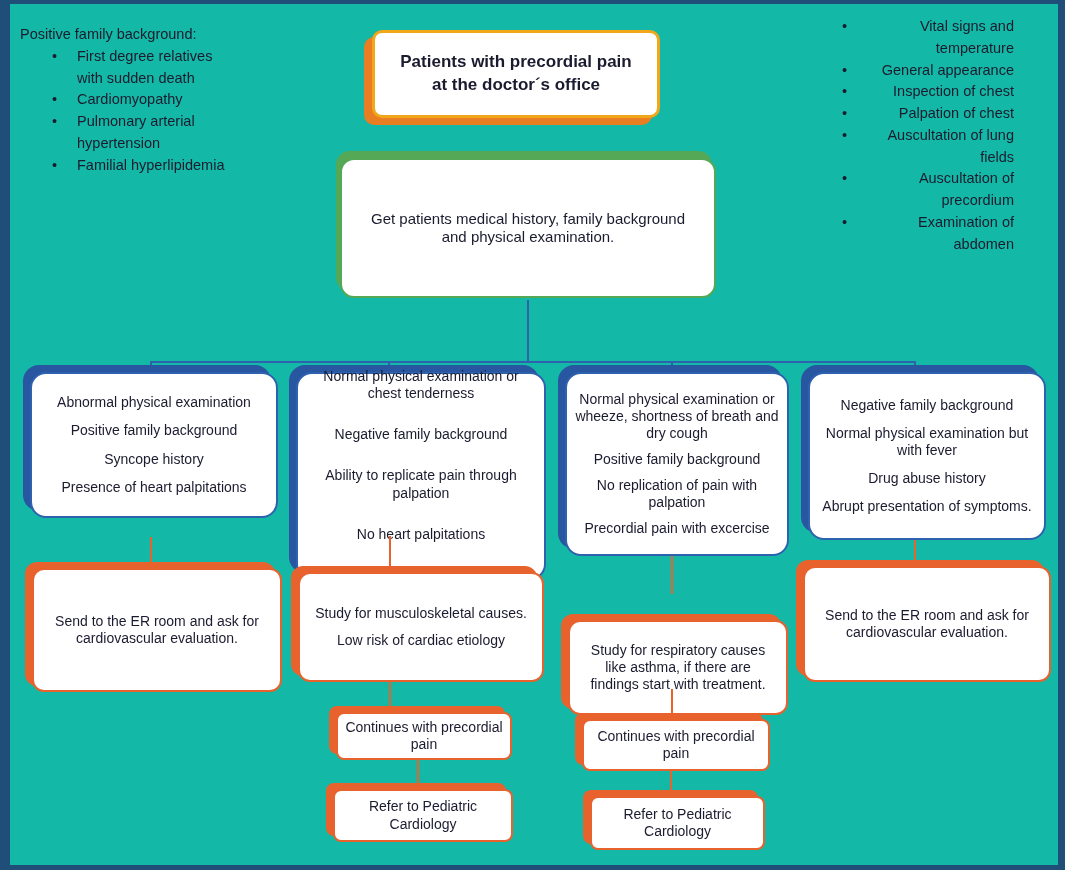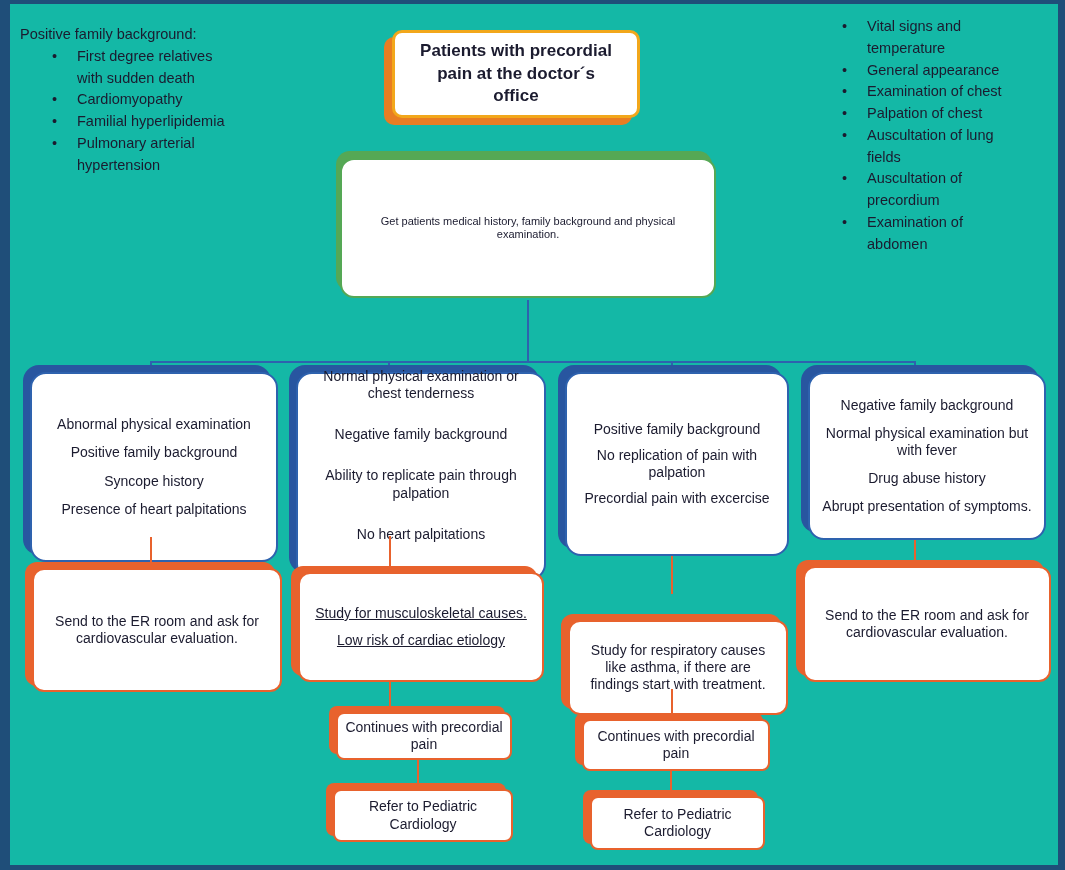--- a/index.html
+++ b/index.html
@@ -31,32 +31,32 @@
   .note li{position:relative;}
   .note li span{display:inline-block;}
   #note-left{left:20px;top:24px;width:215px;}
   #note-left li{padding-left:57px;}
   #note-left li::before{content:"\2022";position:absolute;left:32px;}
   #note-left li span{width:152px;}
   #note-right{left:806px;top:16px;width:215px;}
   #note-right .note-title{width:185px;}
   #note-right li{padding-left:61px;}
   #note-right li::before{content:"\2022";position:absolute;left:36px;}
-  #note-right li span{width:147px;}
+  #note-right li span{width:147px;text-align:right;}
 
   
   .box{position:absolute;background:#fff;display:flex;flex-direction:column;
        justify-content:center;align-items:center;text-align:center;
        font-size:14px;line-height:1.22;}
   .box .line{display:block;}
 
   .amber-box{border:3px solid var(--amber);border-radius:10px;
              box-shadow:-8px 7px 0 var(--amber-shadow);font-weight:bold;font-size:17px;line-height:1.35;}
   .green-box{border:2px solid var(--green);border-radius:14px;
-             box-shadow:-4px -7px 0 var(--green);font-size:11px;}
+             box-shadow:-4px -7px 0 var(--green);font-size:15px;}
   .blue-box{border:2px solid var(--blue);border-radius:16px;
             box-shadow:-7px -7px 0 var(--blue-dark);gap:11px;padding:10px 10px;}
   .blue-box.tight{gap:7px;padding:6px 8px;}
   .orange-box{border:2px solid var(--orange);border-radius:12px;
               box-shadow:-7px -6px 0 var(--orange);gap:10px;padding:8px 12px;}
   .small-box{border:2px solid var(--orange);border-radius:8px;
              box-shadow:-7px -6px 0 var(--orange);padding:4px 6px;}
 
   
   .vline{position:absolute;width:2px;}
@@ -72,68 +72,69 @@
   <div class="frame top"></div>
   <div class="frame left"></div>
   <div class="frame right"></div>
   <div class="frame bottom"></div>
 
   <div class="note" id="note-left">
     <div class="note-title">Positive family background:</div>
     <ul>
       <li><span>First degree relatives with sudden death</span></li>
       <li><span>Cardiomyopathy</span></li>
+      <li><span>Pulmonary arterial hypertension</span></li>
       <li><span>Familial hyperlipidemia</span></li>
-      <li><span>Pulmonary arterial hypertension</span></li>
     </ul>
   </div>
 
   <div class="note" id="note-right">
     <ul>
       <li><span>Vital signs and temperature</span></li>
       <li><span>General appearance</span></li>
-      <li><span>Examination of chest</span></li>
+      <li><span>Inspection of chest</span></li>
       <li><span>Palpation of chest</span></li>
       <li><span>Auscultation of lung fields</span></li>
       <li><span>Auscultation of precordium</span></li>
       <li><span>Examination of abdomen</span></li>
     </ul>
   </div>
 
-  <div class="box amber-box" style="left:372px;top:30px;width:248px;height:88px;padding:13px 18px;margin-left:20px;">
+  <div class="box amber-box" style="left:372px;top:30px;width:288px;height:88px;padding:13px 18px;">
     <span class="line">Patients with precordial pain at the doctor´s office</span>
   </div>
 
   <div class="box green-box" style="left:340px;top:158px;width:376px;height:140px;padding:10px 22px;">
     <span class="line">Get patients medical history, family background and physical examination.</span>
   </div>
 
   <div class="vline c-blue" style="left:527px;top:300px;height:61px;"></div>
   <div class="hline c-blue" style="left:150px;top:361px;width:766px;"></div>
   <div class="vline c-blue" style="left:150px;top:361px;height:12px;"></div>
   <div class="vline c-blue" style="left:388px;top:361px;height:12px;"></div>
   <div class="vline c-blue" style="left:671px;top:361px;height:12px;"></div>
   <div class="vline c-blue" style="left:914px;top:361px;height:12px;"></div>
 
-  <div class="box blue-box" style="left:30px;top:372px;width:248px;height:190px;">
+  <div class="box blue-box" style="left:30px;top:372px;width:248px;height:146px;">
     <span class="line">Abnormal physical examination</span>
     <span class="line">Positive family background</span>
     <span class="line">Syncope history</span>
     <span class="line">Presence of heart palpitations</span>
   </div>
 
   <div class="box blue-box tight" style="left:296px;top:372px;width:250px;height:208px;gap:24px;">
     <span class="line">Normal physical examination or chest tenderness</span>
     <span class="line">Negative family background</span>
     <span class="line">Ability to replicate pain through palpation</span>
     <span class="line">No heart palpitations</span>
     <span class="line">Does not refer pain at rest.</span>
   </div>
 
   <div class="box blue-box tight" style="left:565px;top:372px;width:224px;height:184px;gap:9px;">
+    <span class="line">Normal physical examination or wheeze, shortness of breath and dry cough</span>
     <span class="line">Positive family background</span>
     <span class="line">No replication of pain with palpation</span>
     <span class="line">Precordial pain with excercise</span>
   </div>
 
   <div class="box blue-box" style="left:808px;top:372px;width:238px;height:168px;">
     <span class="line">Negative family background</span>
     <span class="line">Normal physical examination but with fever</span>
     <span class="line">Drug abuse history</span>
     <span class="line">Abrupt presentation of symptoms.</span>
@@ -141,21 +142,21 @@
 
   <div class="vline c-orange" style="left:150px;top:537px;height:31px;"></div>
   <div class="vline c-orange" style="left:389px;top:536px;height:36px;"></div>
   <div class="vline c-orange" style="left:671px;top:556px;height:38px;"></div>
   <div class="vline c-orange" style="left:914px;top:540px;height:26px;"></div>
 
   <div class="box orange-box" style="left:32px;top:568px;width:250px;height:124px;">
     <span class="line">Send to the ER room and ask for cardiovascular evaluation.</span>
   </div>
 
-  <div class="box orange-box" style="left:298px;top:572px;width:246px;height:110px;text-decoration:underline;">
+  <div class="box orange-box" style="left:298px;top:572px;width:246px;height:110px;">
     <span class="line">Study for musculoskeletal causes.</span>
     <span class="line">Low risk of cardiac etiology</span>
   </div>
 
   <div class="box orange-box" style="left:568px;top:620px;width:220px;height:95px;align-items:center;">
     <span class="line">Study for respiratory causes like asthma, if there are findings start with treatment.</span>
   </div>
 
   <div class="box orange-box" style="left:803px;top:566px;width:248px;height:116px;">
     <span class="line">Send to the ER room and ask for cardiovascular evaluation.</span>

